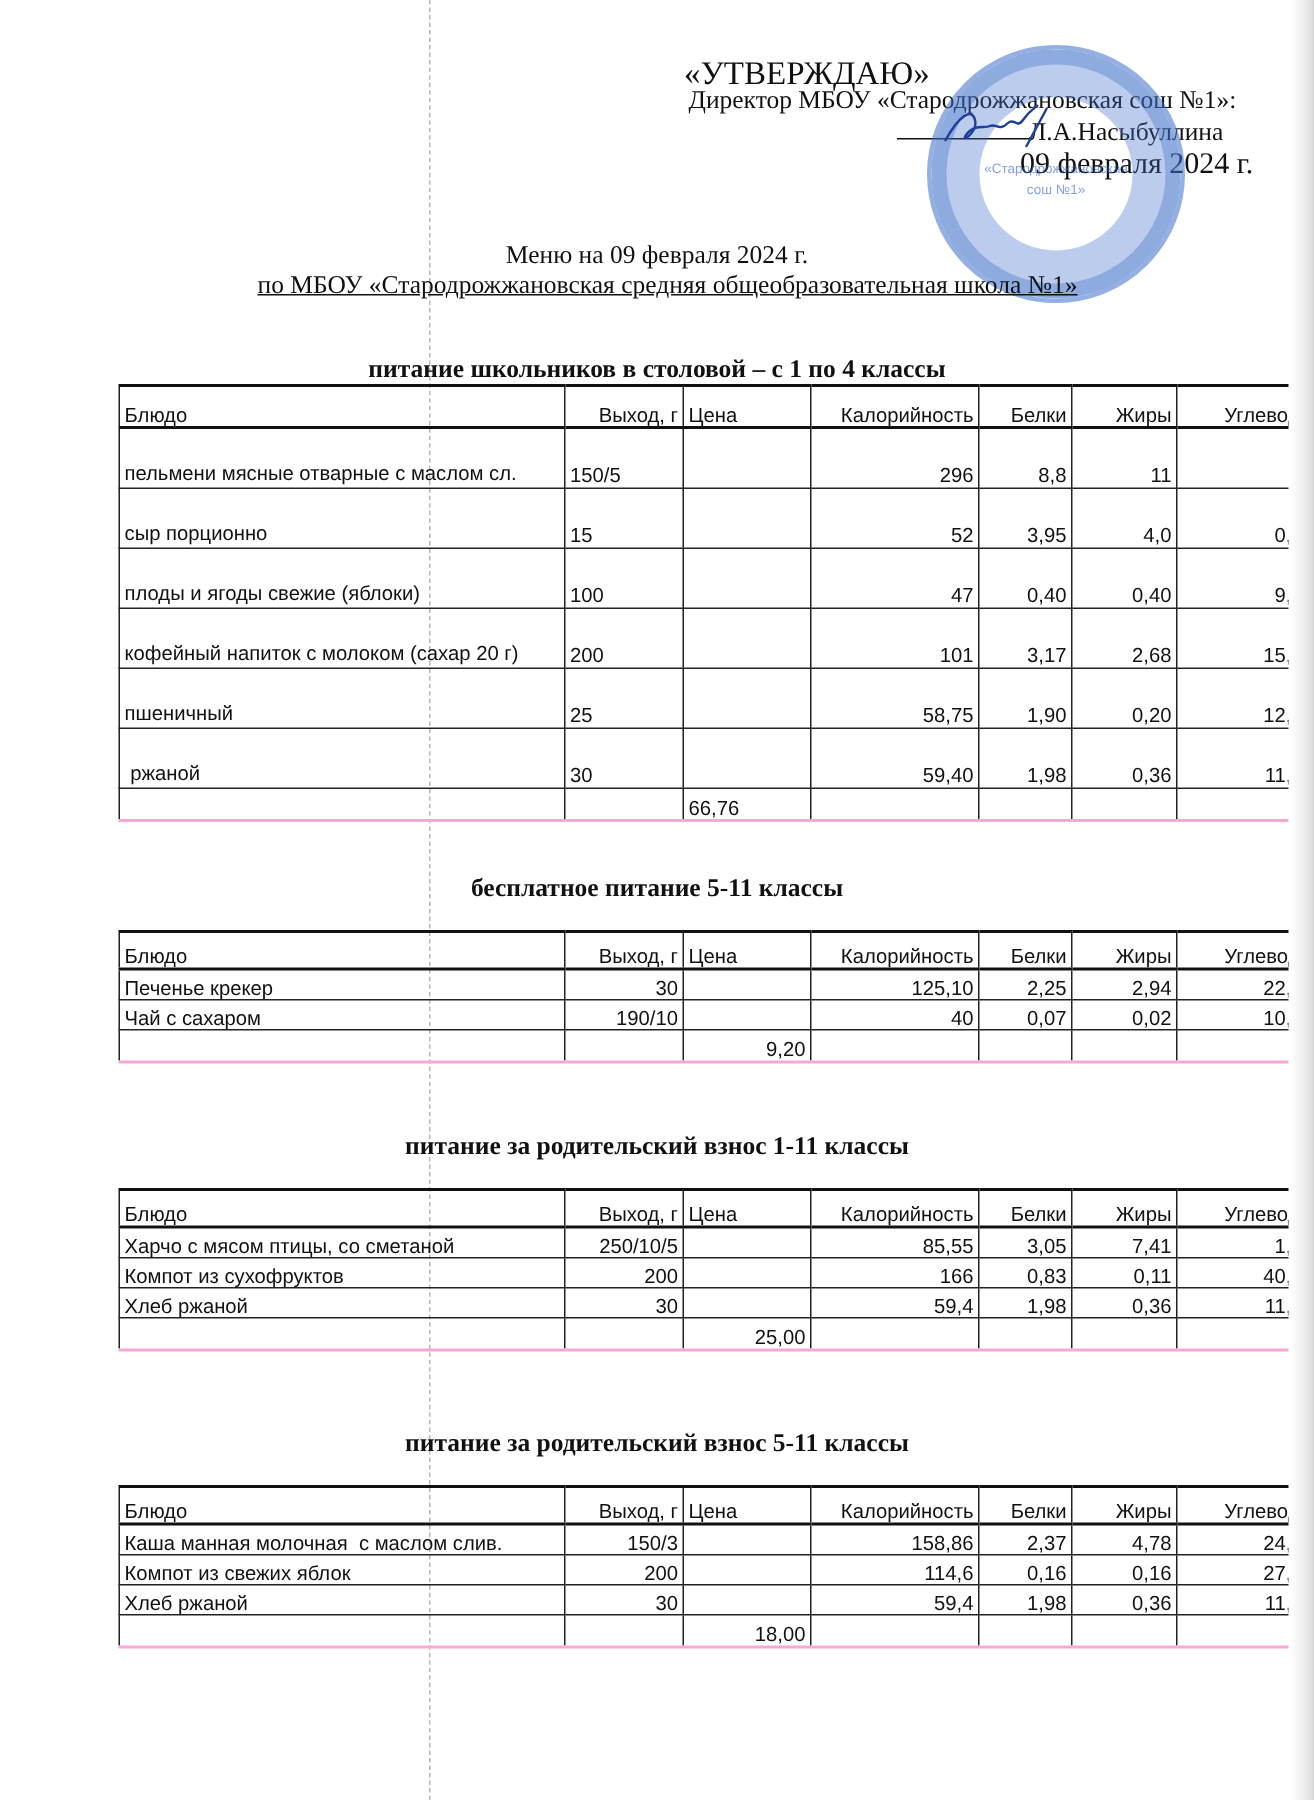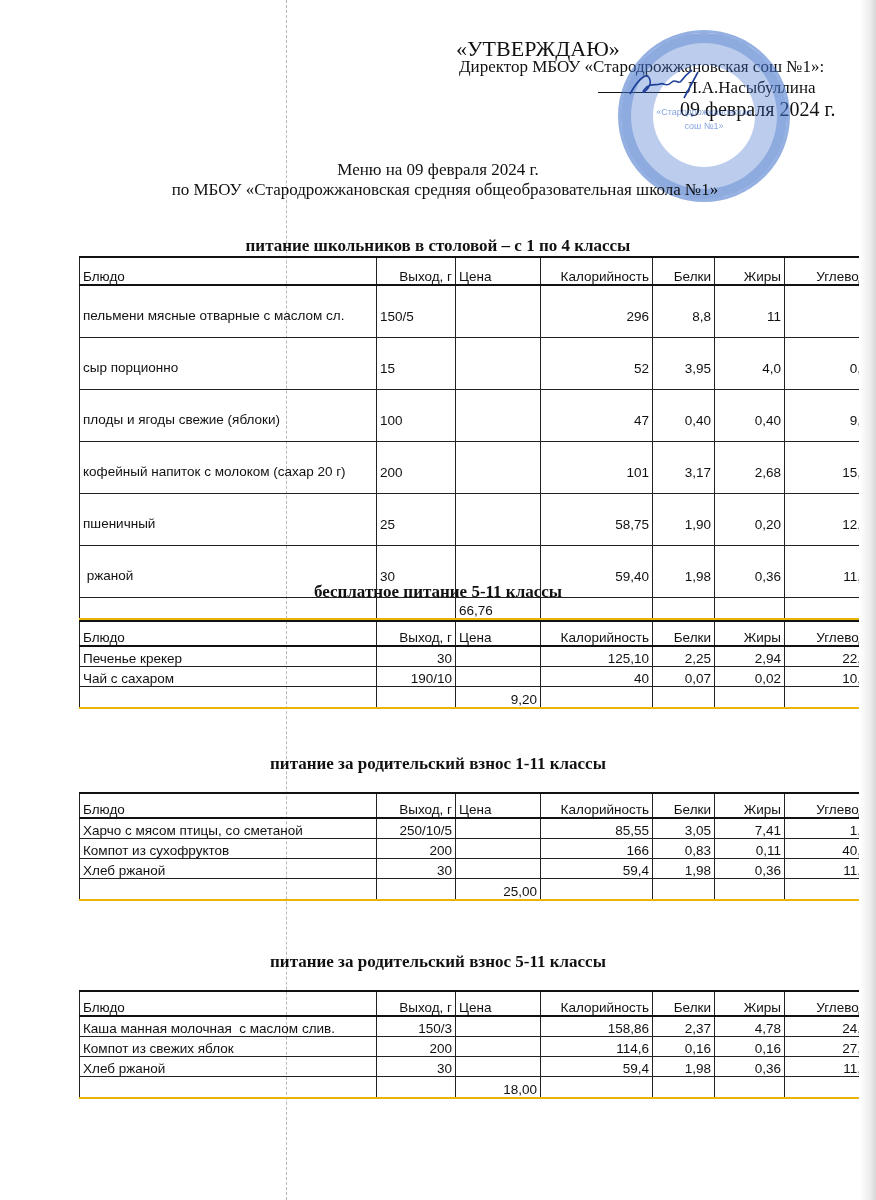--- a/index.html
+++ b/index.html
@@ -32,47 +32,47 @@
     }
     .stamp .center {
       position: absolute; left: 0; right: 0; top: 72px; text-align: center; font-size: 9px;
       font-family: "Liberation Sans", sans-serif; line-height: 14px;
     }
     .signature {
       position: absolute; left: 626px; top: 68px; width: 80px; height: 34px; pointer-events: none;
     }
 
     .title1 { position: absolute; left: 0; width: 876px; top: 160px; text-align: center; font-size: 17px; box-sizing: border-box; }
-    .title2 { position: absolute; left: 0; width: 860px; top: 180px; text-align: center; font-size: 17px; padding-left: 30px; box-sizing: border-box; }
+    .title2 { position: absolute; left: 0; width: 860px; top: 180px; text-align: center; font-size: 17px; padding-left: 30px; box-sizing: border-box; text-decoration: underline; }
 
     .section-title {
       position: absolute; left: 0; width: 876px; text-align: center; font-weight: bold; font-size: 17px;
     }
 
     table.menu {
       position: absolute; left: 79px; border-collapse: collapse; table-layout: fixed;
       font-family: "Liberation Sans", "DejaVu Sans", sans-serif; font-size: 13.5px;
       width: 800px;
     }
     .table-clip { position: absolute; left: 0; top: 0; width: 859px; height: 1200px; overflow: hidden; }
     table.menu td, table.menu th {
       border: 1px solid #222; padding: 0 3px; font-weight: normal; overflow: visible; white-space: nowrap;
       vertical-align: bottom;
     }
     table.menu tr.head td { border-top: 2px solid #111; border-bottom: 2px solid #111; }
-    table.menu tr:last-child td { border-bottom: 2px solid #eab308; }
+    table.menu tr:last-child td { border-bottom: 2px solid #f9a8d4; }
     table.menu td.num { text-align: right; }
     table.menu td.left { text-align: left; }
     table.menu td.name { white-space: normal; line-height: 16px; }
     col.c1 { width: 297px; } col.c2 { width: 79px; } col.c3 { width: 85px; }
     col.c4 { width: 112px; } col.c5 { width: 62px; } col.c6 { width: 70px; } col.c7 { width: 95px; }
 
     .t1 { top: 256px; }
     .t1 tr.head td { height: 26px; }
-    .t1 tr.row td { height: 38px; padding-bottom: 13px; }
+    .t1 tr.row td { height: 38px; padding-bottom: 1px; }
     .t1 tr.total td { height: 20px; }
     .t1 td.c2v { text-align: left; }
 
     .t2 { top: 620px; }
     .t3 { top: 792px; }
     .t4 { top: 990px; }
     .t2 tr td, .t3 tr td, .t4 tr td { height: 19px; }
     .t2 tr.head td, .t3 tr.head td, .t4 tr.head td { height: 23px; }
     .t2 tr.total td, .t3 tr.total td, .t4 tr.total td { height: 20px; }
   </style>

